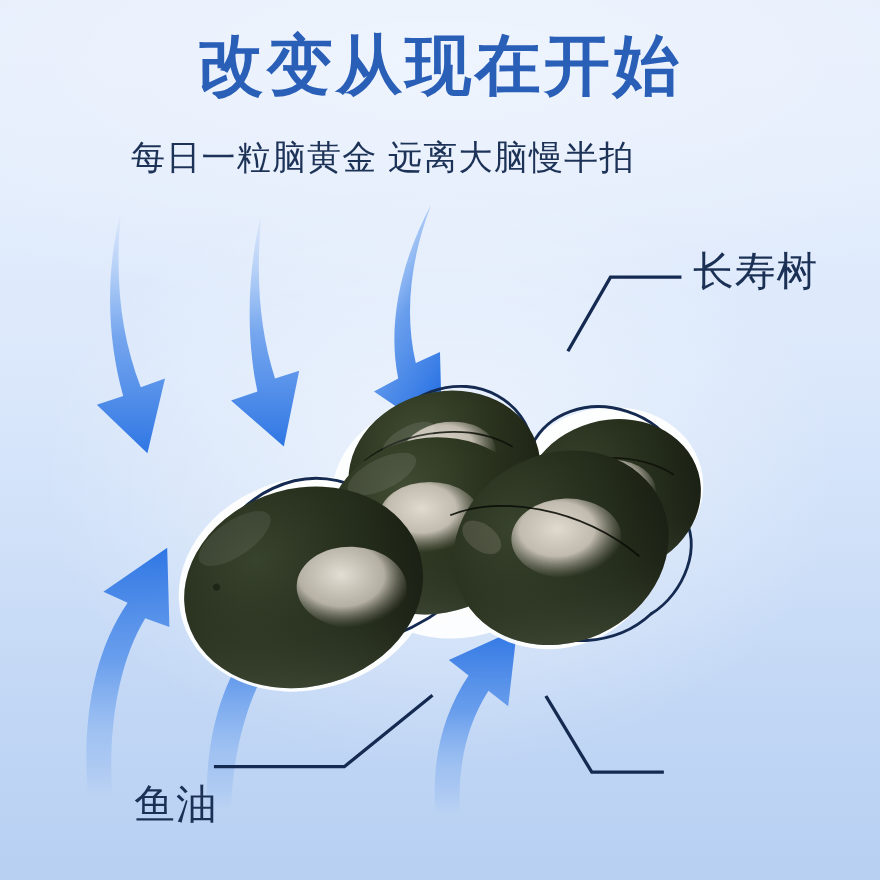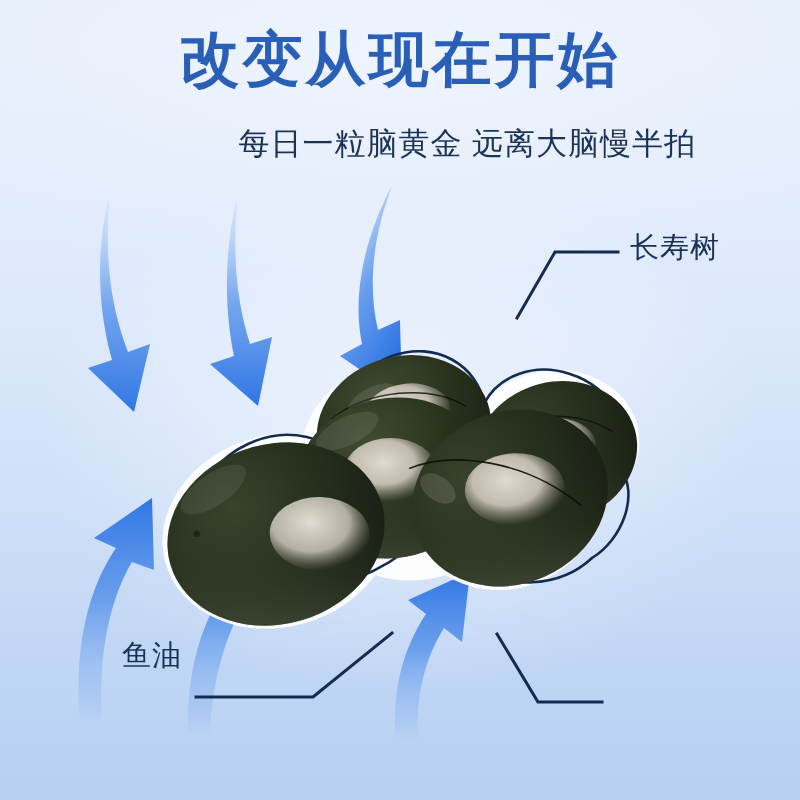--- a/index.html
+++ b/index.html
@@ -45,46 +45,46 @@
     font-weight: 700;
     letter-spacing: 3px;
     color: #2a5fb8;
     white-space: nowrap;
   }
   .subtitle {
     position: absolute;
     top: 123px;
     left: 0;
     width: 696px;
-    text-align: right;
+    text-align: center;
     font-size: 31px;
     line-height: 42px;
     font-weight: 500;
     letter-spacing: 1px;
     color: #1d3257;
     white-space: nowrap;
   }
 
   .art {
     position: absolute;
     inset: 0;
   }
 
   .label {
     position: absolute;
     color: #1b3055;
-    font-size: 29px;
+    font-size: 37px;
     line-height: 38px;
     font-weight: 500;
     letter-spacing: 1px;
     white-space: nowrap;
   }
   .label-ginkgo { left: 630px; top: 228px; }
   .label-ginkgo .l2 { display: block; }
-  .label-fishoil { left: 122px; top: 636px; }
+  .label-fishoil { left: 122px; top: 713px; }
   .label-lecithin { left: 614px; top: 678px; }
 </style>
 </head>
 <body>
 
 <div class="poster">
 
   <div class="bg-glow"></div>
 
   <div class="title">改变从现在开始</div>

